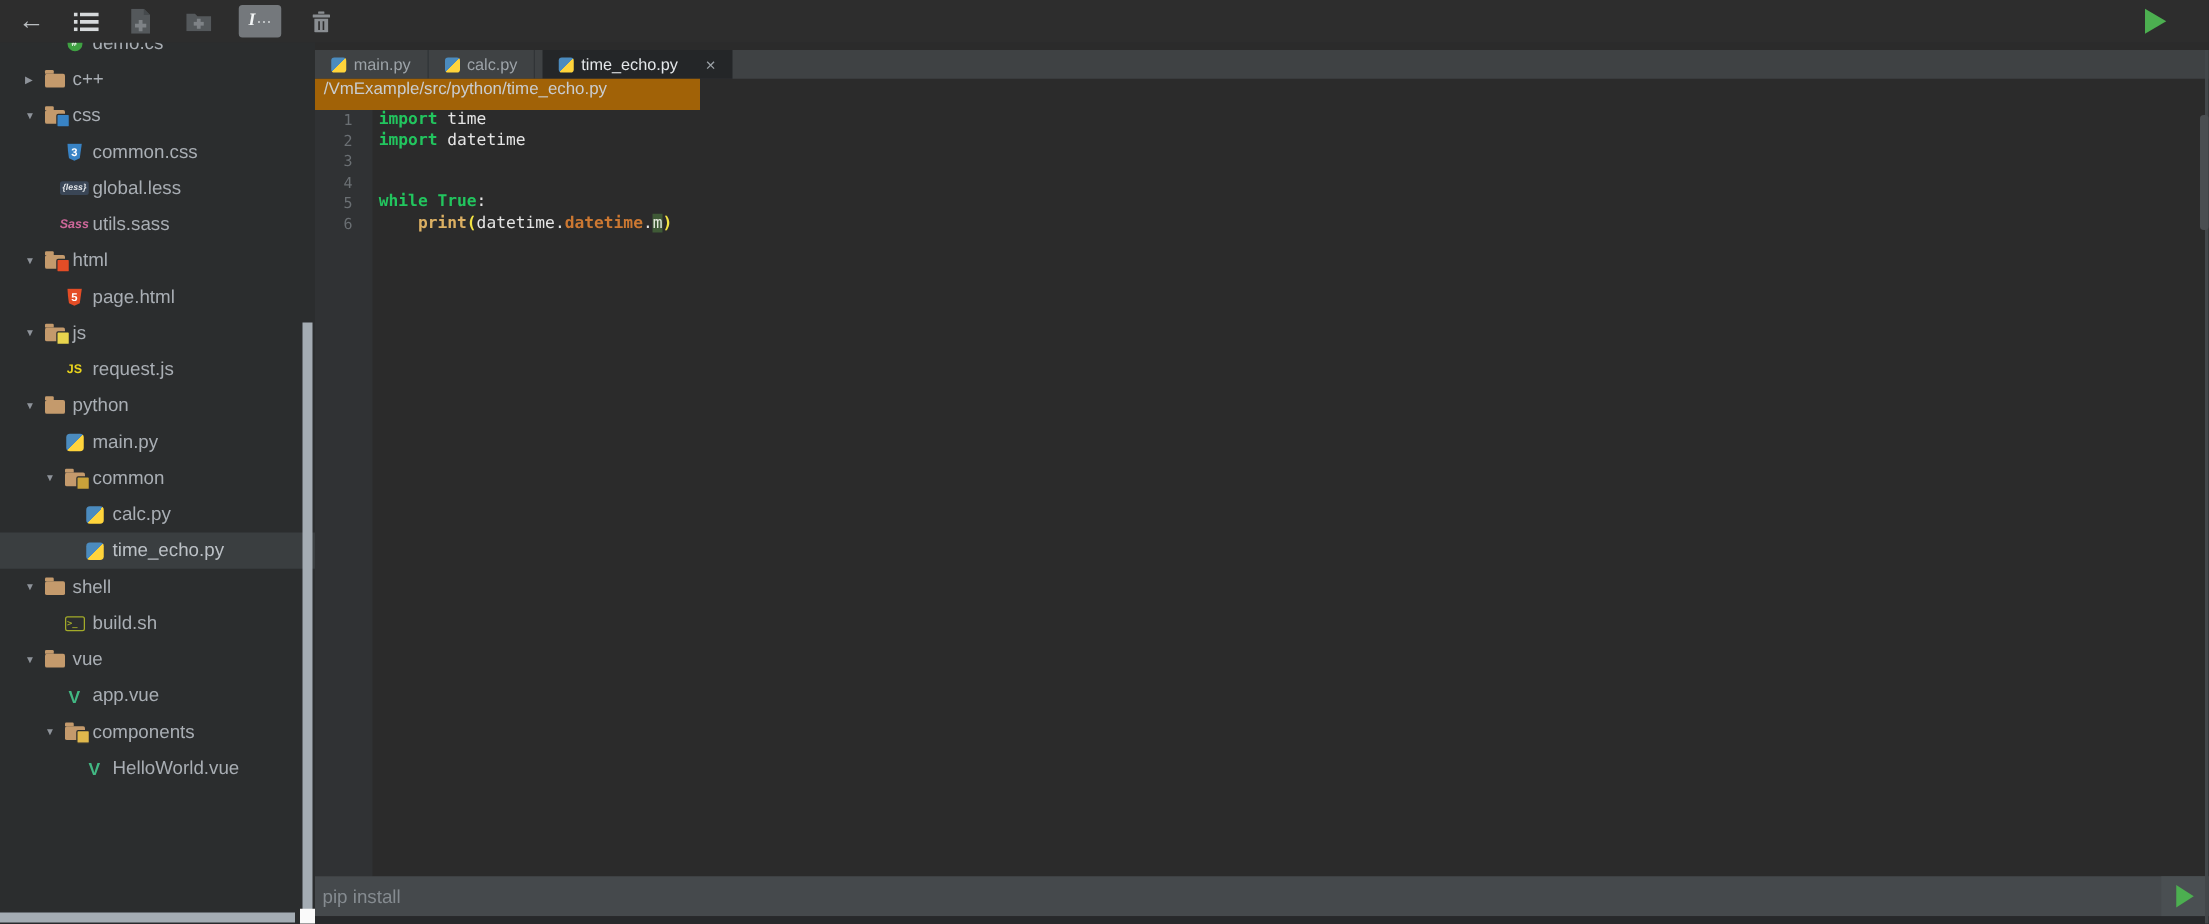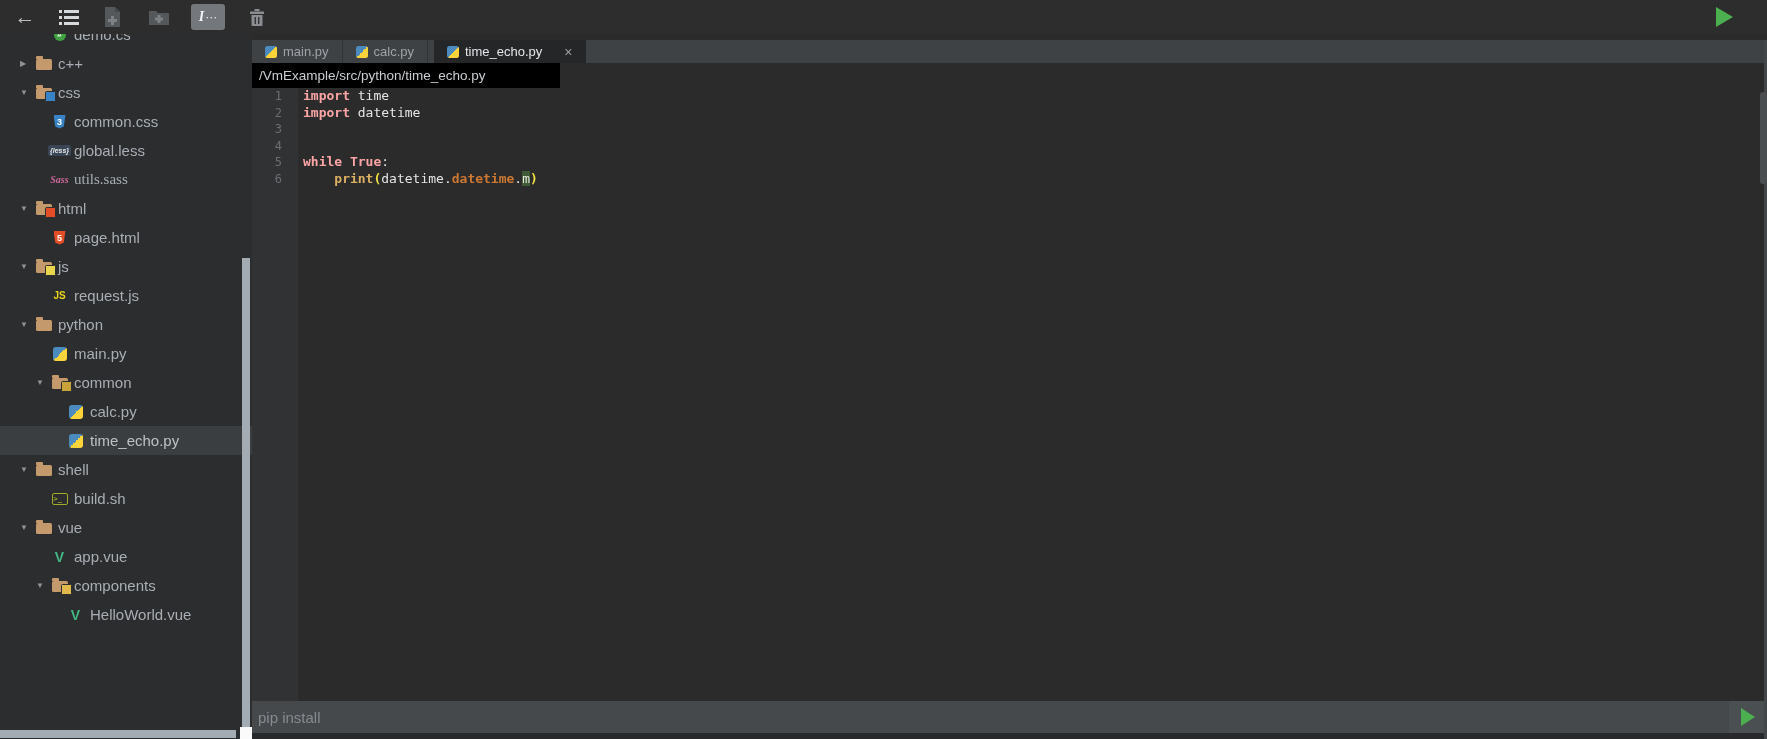--- a/index.html
+++ b/index.html
@@ -46,29 +46,29 @@
   .sb-v{position:absolute;left:242px;top:258px;width:8px;height:473px;background:#a4acb3;z-index:5}
   .sb-h{position:absolute;left:0;top:730px;width:236px;height:8px;background:#a4acb3;z-index:5}
   .sb-c{position:absolute;left:240px;top:727px;width:12px;height:12px;background:#fafafa;z-index:5}
   
   .main{position:absolute;left:252px;top:34px;right:0;bottom:0;background:#2b2b2b;z-index:2}
   .tabstrip{position:absolute;left:0;top:6px;right:0;height:23px;background:#3f4244;display:flex;align-items:stretch}
   .tab{display:flex;align-items:center;padding:0 13px;font-size:13px;color:#9da3a8;border-right:1px solid #313437;gap:6px}
   .tab .ic-py{width:12px;height:12px;border-radius:2.5px}
   .tab.active{background:#242628;color:#e4e7ea;margin-left:6px;border-right:none}
   .tab-close{margin-left:16px;color:#9aa0a5;font-size:14px;line-height:1}
-  .crumbbox{position:absolute;left:0;top:29px;width:308px;height:25px;background:#000000;display:flex;align-items:center}
+  .crumbbox{position:absolute;left:0;top:29px;width:308px;height:25px;background:#a16207;display:flex;align-items:flex-start}
   .crumb{padding-left:7px;font-size:13.5px;color:#c9cdd1;white-space:nowrap}
   .gutter{position:absolute;left:0;top:54px;width:46px;bottom:38px;background:#303234;
           font-family:"DejaVu Sans Mono",monospace;font-size:12px;line-height:16.5px;color:#6a6f73;text-align:right}
   .gutter div{padding-right:16px}
   .code{position:absolute;left:46px;top:54px;right:10px;bottom:38px;padding-left:5px;
         font-family:"DejaVu Sans Mono",monospace;font-size:13px;line-height:16.5px;white-space:pre}
   .cline{height:16.5px}
-  .tok.kw{color:#fca5a5;font-weight:bold}
+  .tok.kw{color:#22c55e;font-weight:bold}
   .tok.pl{color:#e5e5e5}
   .tok.fn{color:#dcb063;font-weight:bold}
   .tok.par{color:#f2e343;font-weight:bold}
   .tok.kw2{color:#cc7832;font-weight:bold}
   .tok.selm{background:#3f5a36;color:#e4e9dc}
   
   .popup{position:absolute;left:222px;top:151px;width:110px;background:#3b3e40;border:1px solid #a8acb0;
          box-shadow:7px 7px 14px rgba(0,0,0,.5);z-index:10}
   .pitem{height:19.8px;line-height:19.8px;padding-left:7px;font-family:"DejaVu Sans Mono",monospace;
          font-size:13px;color:#b6bcc2;white-space:nowrap;overflow:hidden}
@@ -167,21 +167,21 @@
       </span>
       <span class="tlabel">common.css</span>
     </div>
     <div class="trow" style="padding-left: 36px;">
       <span class="arrow"></span>
       <span class="ticon">
         <span class="ic-less">{less}</span>
       </span>
       <span class="tlabel">global.less</span>
     </div>
-    <div class="trow" style="padding-left: 36px; font-family: Liberation Serif, serif;">
+    <div class="trow" style="padding-left: 36px;">
       <span class="arrow"></span>
       <span class="ticon">
         <span class="ic-sass">Sass</span>
       </span>
       <span class="tlabel">utils.sass</span>
     </div>
     <div class="trow" style="padding-left: 20px;">
       <span class="arrow">▼</span>
       <span class="ticon">
         <span class="ic-folder">

